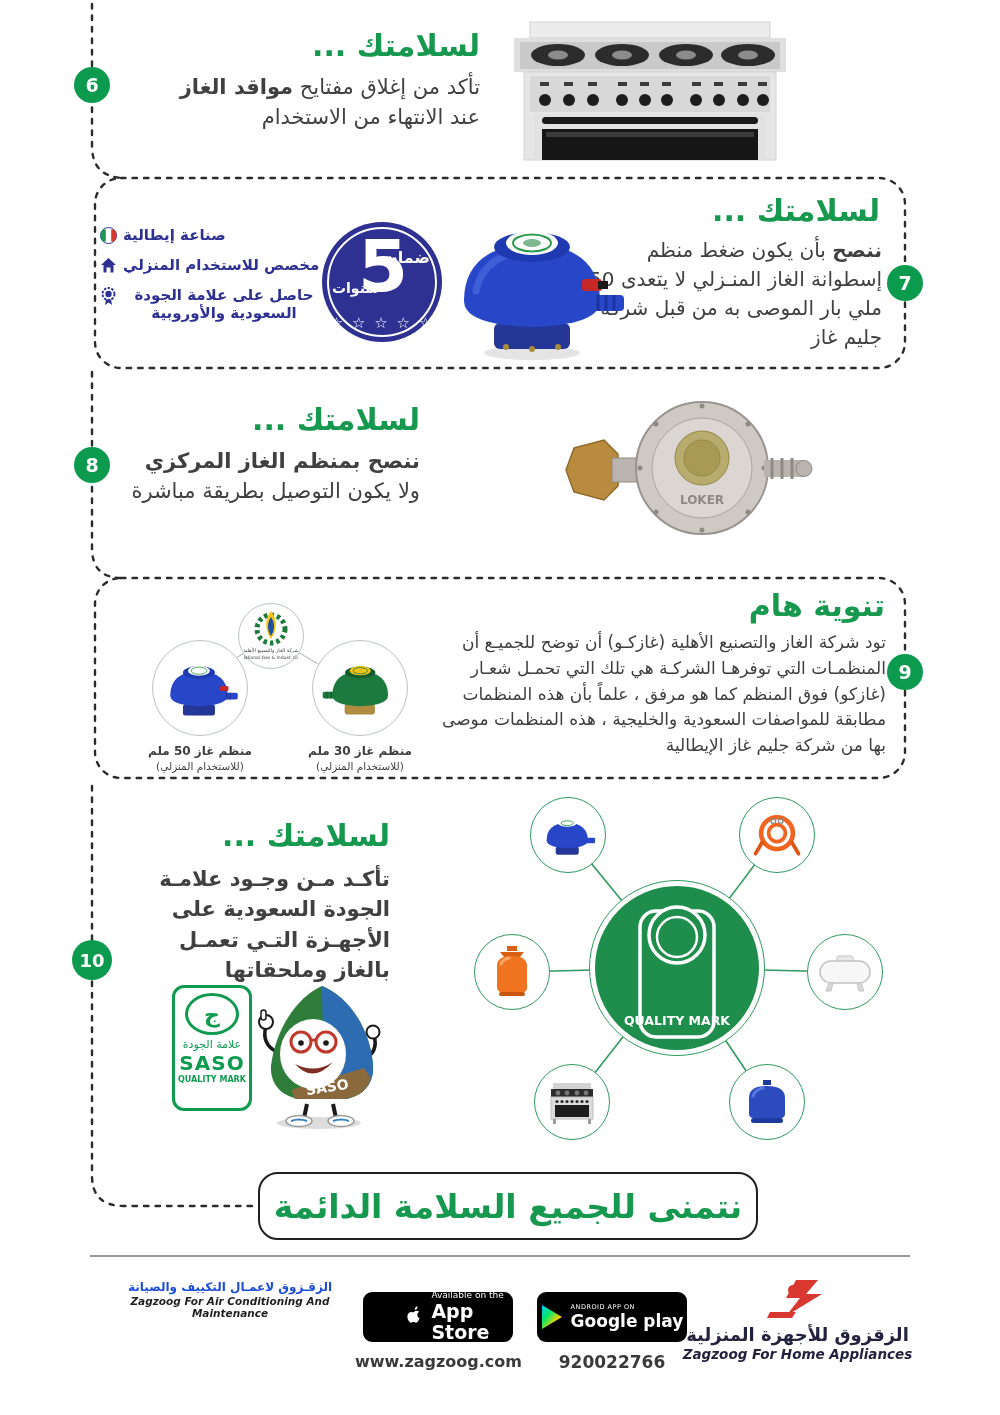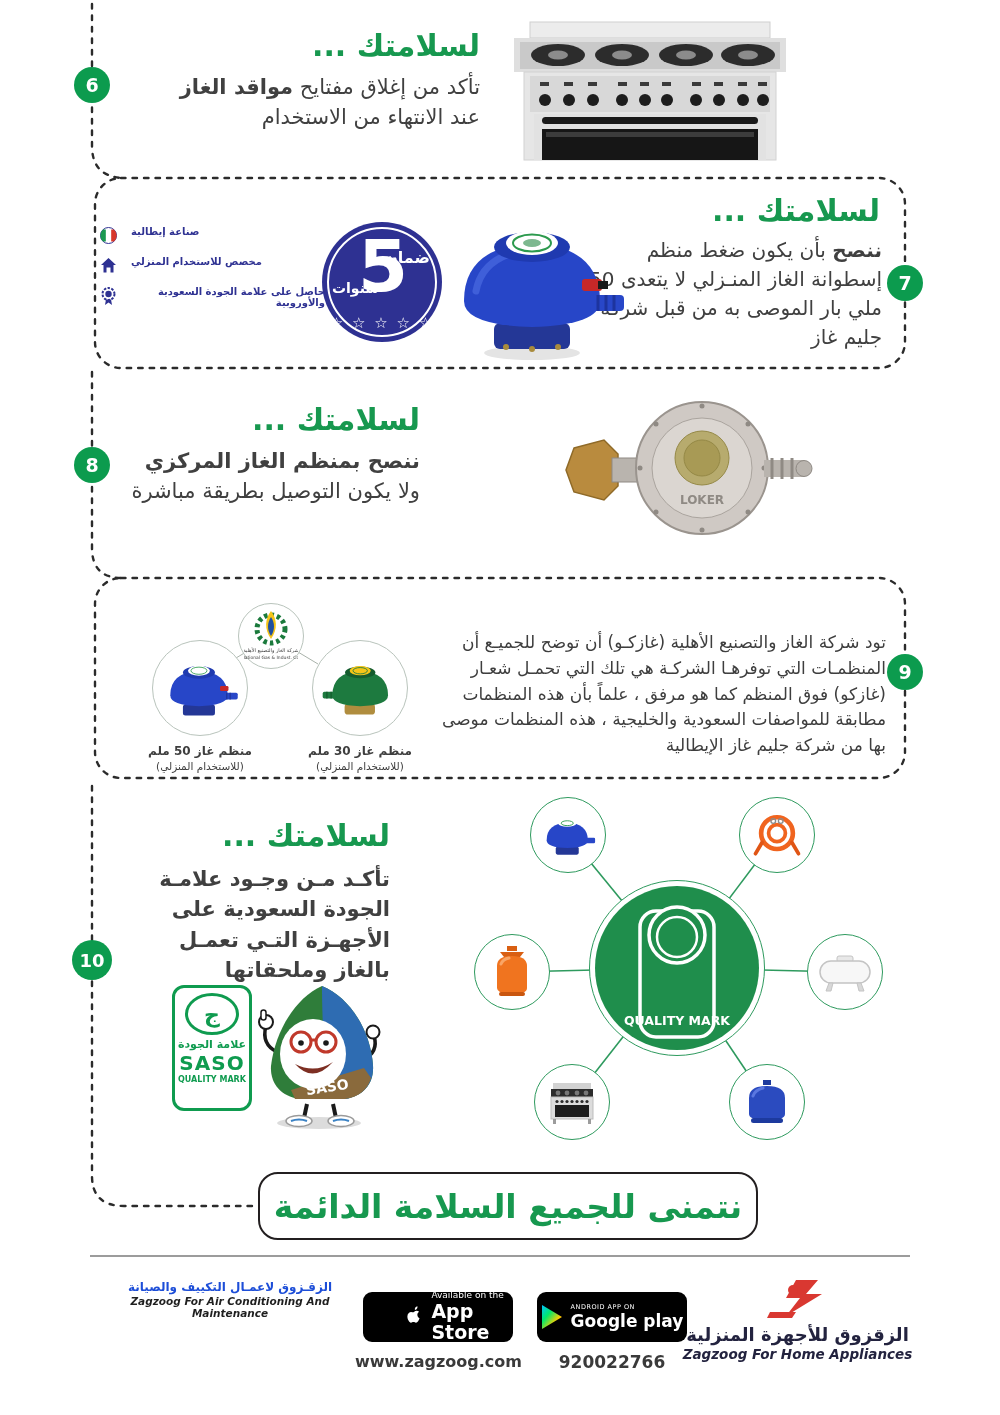--- a/index.html
+++ b/index.html
@@ -8,22 +8,22 @@
   .abs { position:absolute; }
   .ar { direction:rtl; text-align:right; font-family:"DejaVu Sans", sans-serif; }
   .heading { font-size:30px; font-weight:bold; color:#17984f; }
   .bodytext { font-size:20px; color:#404040; line-height:1.45; }
   .numcircle { background:#0c9b4e; color:#fff; font-weight:bold; font-size:19px;
                border-radius:50%; display:flex; align-items:center; justify-content:center; z-index:5; }
   .ring { border-radius:50%; background:#fff; border:1.5px solid #2e9a5e;
           display:flex; align-items:center; justify-content:center; z-index:2; }
   .graycircle { border-radius:50%; background:#fff; border:1px solid #b9c4bc;
           display:flex; align-items:center; justify-content:center; z-index:2; }
-  .feat { display:flex; flex-direction:row-reverse; align-items:flex-start; gap:14px;
-          color:#2e3192; font-size:10px; font-weight:bold; direction:rtl; text-align:right; }
+  .feat { display:flex; flex-direction:row-reverse; align-items:flex-start; gap:6px;
+          color:#2e3192; font-size:15px; font-weight:bold; direction:rtl; text-align:center; }
   .badge5 { border-radius:50%; background:#2e3192; color:#fff; position:relative; }
   .badge5 .innerring { position:absolute; inset:5px; border:2px solid #fff; border-radius:50%; }
   .smalllabel { font-size:12px; font-weight:bold; color:#3e3e3e; text-align:center; direction:rtl; }
   .smalllabel2 { font-size:10.5px; color:#3e3e3e; text-align:center; direction:rtl; }
   .blackbadge { background:#000; border-radius:9px; color:#fff; display:flex; align-items:center;
                 justify-content:center; gap:8px; }
   .applabel .l1 { font-size:9px; line-height:1.1; }
   .applabel .l2 { font-size:19px; font-weight:bold; line-height:1.1; }
   .gplabel .l1 { font-size:6.5px; letter-spacing:0.5px; line-height:1.2; }
   .gplabel .l2 { font-size:17px; line-height:1.1; font-weight:bold;}
@@ -211,20 +211,21 @@
           <line x1="220" y1="66" x2="220" y2="87"></line>
           <line x1="230" y1="66" x2="230" y2="87"></line>
           <line x1="240" y1="66" x2="240" y2="87"></line>
         </g>
       <circle cx="252" cy="76.5" r="8" fill="#b9b4ae" stroke="#8f8a84"></circle>
     </g>
   </svg>
 
   <div class="abs numcircle" style="left:887px;top:654px;width:36px;height:36px;">9</div>
 
+  <div class="abs ar heading" style="left:600px;top:588px;width:285px;">تنوية هام</div>
 
   <div class="abs ar" style="left:428px;top:630px;width:458px;font-size:17px;color:#3e3e3e;line-height:1.52;">تود شركة الغاز والتصنيع الأهلية (غازكـو) أن توضح للجميـع أن المنظمـات التي توفرهـا الشركـة هي تلك التي تحمـل شعـار (غازكو) فوق المنظم كما هو مرفق ، علماً بأن هذه المنظمات مطابقة للمواصفات السعودية والخليجية ، هذه المنظمات موصى بها من شركة جليم غاز الإيطالية</div>
 
   <div class="abs graycircle" style="left:238px;top:603px;width:66px;height:66px;">
     <svg width="54" height="58" viewBox="0 0 54 58">
       <circle cx="27" cy="22" r="14" fill="none" stroke="#1b7a3c" stroke-width="5" stroke-dasharray="3.5 3"></circle>
       <path d="M 27 4 C 33 12 34 22 27 32 C 20 22 21 12 27 4 Z" fill="#f5c518"></path>
       <path d="M 27 10 C 31 16 31 23 27 29 C 23 23 23 16 27 10 Z" fill="#1f4fa0"></path>
       <text x="27" y="45" text-anchor="middle" font-size="5" fill="#3e3e3e">شركة الغاز والتصنيع الأهلية</text>
       <text x="27" y="52" text-anchor="middle" font-size="4.5" fill="#3e3e3e">National Gas &amp; Indust. Co.</text>
@@ -270,21 +271,21 @@
   <div class="abs numcircle" style="left:72px;top:940px;width:40px;height:40px;font-size:18px;">10</div>
 
   <div class="abs ar heading" style="left:120px;top:818px;width:270px;">لسلامتك ...</div>
 
   <div class="abs ar bodytext" style="left:130px;top:864px;width:260px;font-size:21px;font-weight:bold;">تأكـد مـن وجـود علامـة الجودة السعودية على الأجهـزة التـي تعمـل بالغاز وملحقاتها</div>
 
   <div class="abs" style="left:172px;top:985px;width:80px;height:126px;border:3px solid #0f9b4f;border-radius:12px;text-align:center;padding-top:5px;">
     <div style="width:54px;height:42px;border:3px solid #0f9b4f;border-radius:50%;margin:0 auto;display:flex;align-items:center;justify-content:center;">
       <span style="color:#0f9b4f;font-size:22px;font-weight:bold;">ج</span>
     </div>
-    <div class="ar" style="color:#0f9b4f;font-size:11px;font-weight:bold;text-align:center;margin-top:3px;">علامة الجودة</div>
+    <div class="ar" style="color:#0f9b4f;font-size:11px;font-weight:normal;text-align:center;margin-top:3px;">علامة الجودة</div>
     <div style="color:#0f9b4f;font-size:20px;font-weight:bold;letter-spacing:1px;">SASO</div>
     <div style="color:#0f9b4f;font-size:8px;font-weight:bold;">QUALITY MARK</div>
   </div>
 
   <svg class="abs" style="left:255px;top:980px;" width="135" height="150" viewBox="0 0 135 150">
     <ellipse cx="64" cy="143" rx="42" ry="6" fill="#dcdcdc"></ellipse>
     <path d="M 108 80 Q 124 72 119 56" stroke="#1a1a1a" stroke-width="3.5" fill="none"></path>
     <circle cx="118" cy="52" r="6.5" fill="#fff" stroke="#1a1a1a" stroke-width="2"></circle>
     <path d="M 22 72 Q 6 64 11 46" stroke="#1a1a1a" stroke-width="3.5" fill="none"></path>
     <circle cx="11" cy="42" r="7" fill="#fff" stroke="#1a1a1a" stroke-width="2"></circle>

